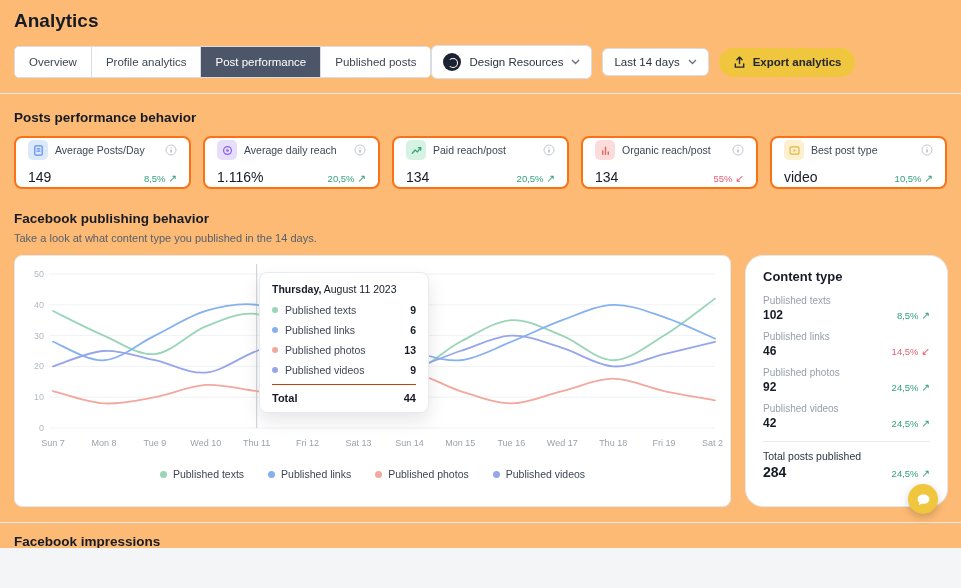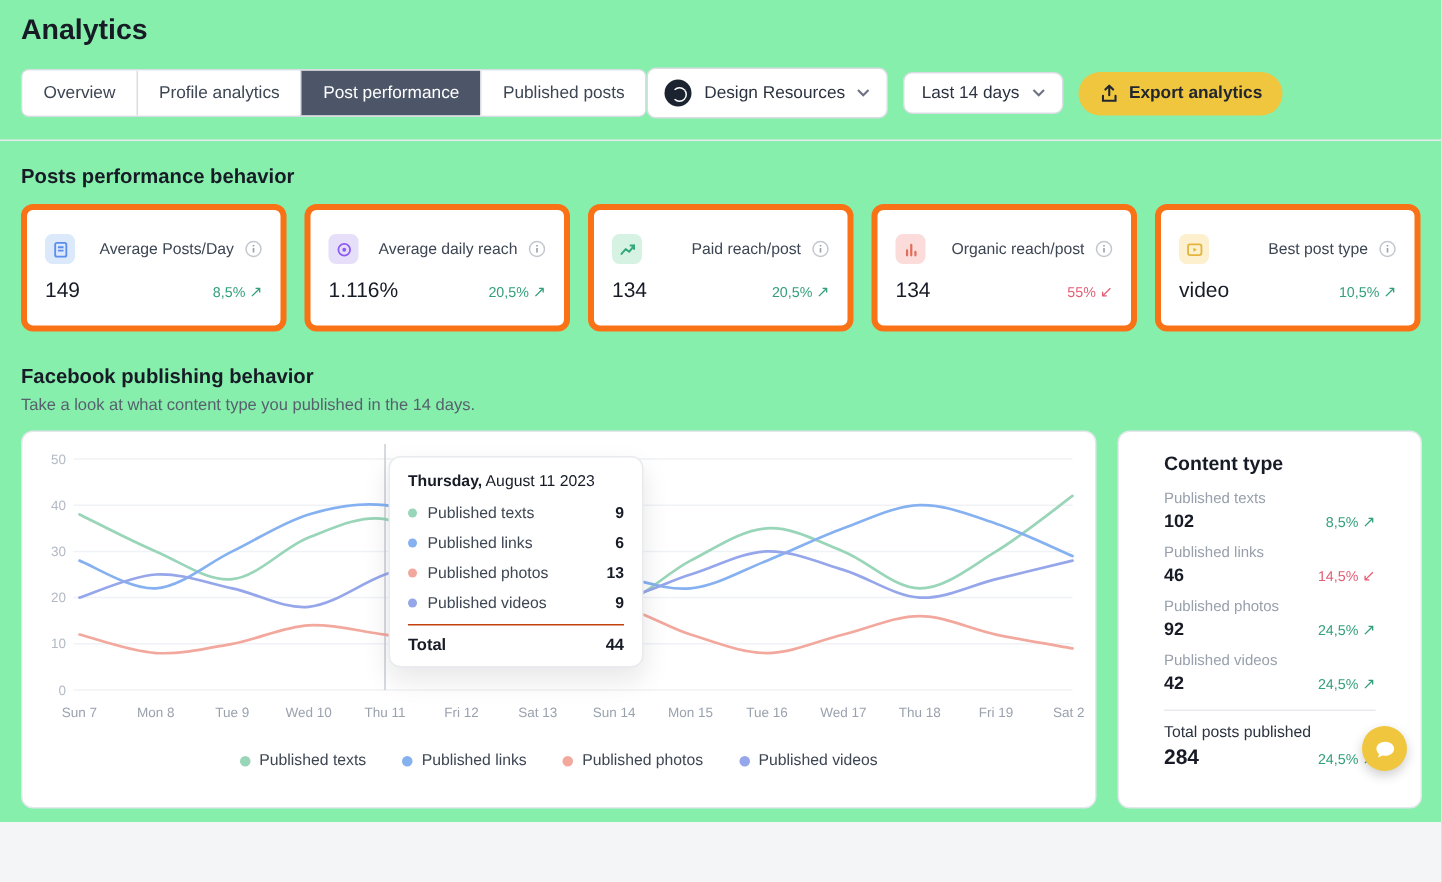--- a/index.html
+++ b/index.html
@@ -1,19 +1,19 @@
 <!DOCTYPE html>
 <html><head>
 <meta charset="utf-8">
 <style>
   * { box-sizing: border-box; margin: 0; padding: 0; }
   html, body { background: #f4f5f7; }
   body { font-family: "Liberation Sans", sans-serif; }
   .page {
-    position: relative; width: 961px; height: 548px; background: #86efac;
+    position: relative; width: 961px; height: 548px; background: #fdba74;
     overflow: hidden; color: #161b26;
   }
   
   .header { padding: 10px 14px 0 14px; }
   .page-title { font-size: 19px; font-weight: bold; color: #161b26; }
   .page-subtitle { font-size: 11px; color: #4a5360; margin-top: 5px; }
 
   .toolbar-row { display: flex; align-items: center; padding: 13px 14px 14px 14px; }
   .tab-group { display: inline-flex; border: 1px solid #d9dde3; border-radius: 5px; overflow: hidden; background: #fff; }
   .tab { padding: 9px 14px; font-size: 11.5px; color: #3d4653; border-left: 1px solid #d9dde3; cursor: pointer; background: #fff; white-space: nowrap; }
@@ -26,21 +26,21 @@
   .avatar::after { content: ""; position: absolute; left: 5px; top: 5px; width: 8px; height: 8px; border-radius: 50%; border: 1.5px solid #fff; border-left-color: transparent; }
   .export-btn { display: flex; align-items: center; gap: 7px; background: #f0c63e; border: none; border-radius: 16px; padding: 8px 14px; font-size: 11.5px; font-weight: bold; color: #22262e; cursor: pointer; font-family: inherit; white-space: nowrap; }
 
   .divider { height: 1px; background: #e8eaed; width: 100%; }
 
   .section-heading { font-size: 13.5px; font-weight: bold; color: #161b26; margin: 16px 14px 0 14px; }
   .section-subtitle { font-size: 11px; color: #57606d; margin: 6px 14px 0 14px; }
 
   
   .cards-row { display: flex; gap: 12px; margin: 11px 14px 0 14px; }
-  .sum-card { flex: 1; border: 4px solid #f97316; border-radius: 8px; padding: 16px 12px; background: #fff; text-align: right; }
+  .sum-card { flex: 1; border: 2px solid #f97316; border-radius: 8px; padding: 2px 12px; background: #fff; }
   .sum-card .top { display: flex; align-items: center; gap: 7px; }
   .card-icon { width: 20px; height: 20px; border-radius: 5px; display: flex; align-items: center; justify-content: center; flex: none; }
   .card-label { font-size: 10.5px; color: #3d4653; flex: 1; white-space: nowrap; overflow: hidden; }
   .info-icon { flex: none; cursor: pointer; line-height: 0; }
   .value-row { display: flex; align-items: baseline; justify-content: space-between; margin-top: 9px; }
   .card-value { font-size: 14px; font-weight: normal; color: #161b26; }
   .trend { font-size: 9.5px; white-space: nowrap; }
   .trend .arr { font-size: 10.5px; }
   .trend.up { color: #33a07a; }
   .trend.down { color: #e35d75; }
@@ -55,21 +55,21 @@
   
   .tooltip { position: absolute; left: 244px; top: 16px; width: 170px; background: #fff; border: 1px solid #e8eaee; border-radius: 8px; box-shadow: 0 8px 18px rgba(20,24,40,.10); padding: 10px 12px 8px 12px; z-index: 5; }
   .tt-title { font-size: 10.5px; color: #161b26; margin-bottom: 5px; }
   .tt-title b { font-weight: bold; }
   .tt-row { display: flex; align-items: center; gap: 7px; padding: 4px 0; font-size: 10.5px; color: #3d4653; }
   .tt-dot { width: 6px; height: 6px; border-radius: 50%; flex: none; }
   .tt-val { margin-left: auto; font-weight: bold; color: #161b26; }
   .tt-total { display: flex; justify-content: space-between; border-top: 1px solid #c2410c; margin-top: 4px; padding-top: 7px; font-weight: bold; font-size: 11px; color: #161b26; }
 
   
-  .ct-card { width: 203px; height: 252px; border: 1px solid #e4e7eb; border-radius: 8px; background: #fff; padding: 13px 30px; flex: none; }
+  .ct-card { width: 203px; height: 252px; border: 1px solid #e4e7eb; border-radius: 18px; background: #fff; padding: 13px 17px; flex: none; }
   .ct-heading { font-size: 13px; font-weight: bold; color: #161b26; margin-bottom: 11px; }
   .ct-row { margin-bottom: 9px; }
   .ct-label { font-size: 10px; color: #98a0ac; margin-bottom: 2px; }
   .ct-value-row { display: flex; justify-content: space-between; align-items: baseline; }
   .ct-value { font-size: 12px; font-weight: bold; color: #161b26; }
   .ct-total { border-top: 1px solid #e8eaee; padding-top: 8px; margin-top: 11px; }
   .ct-total .ct-label { color: #2b3340; font-size: 10.5px; }
   .ct-total .ct-value { font-size: 14px; }
 
   .bottom-divider { margin-top: 15px; }

